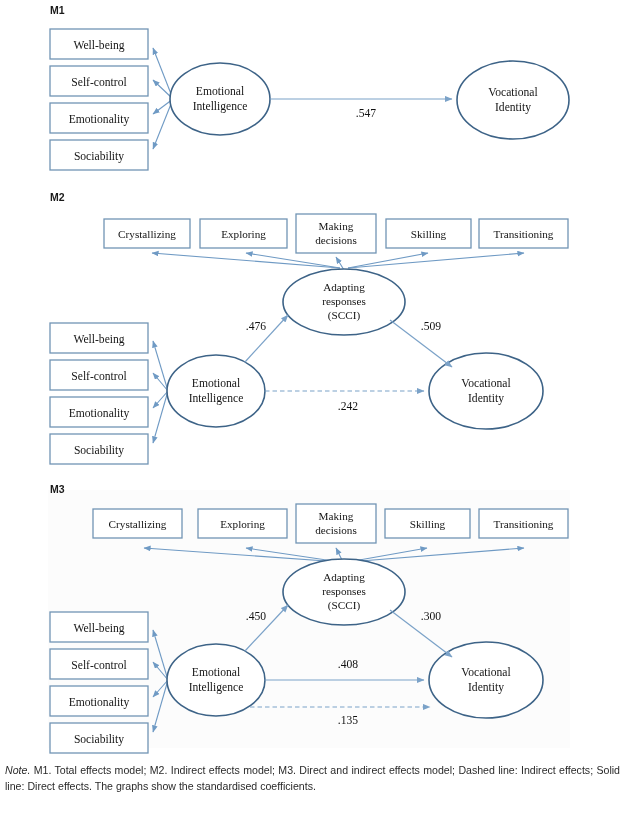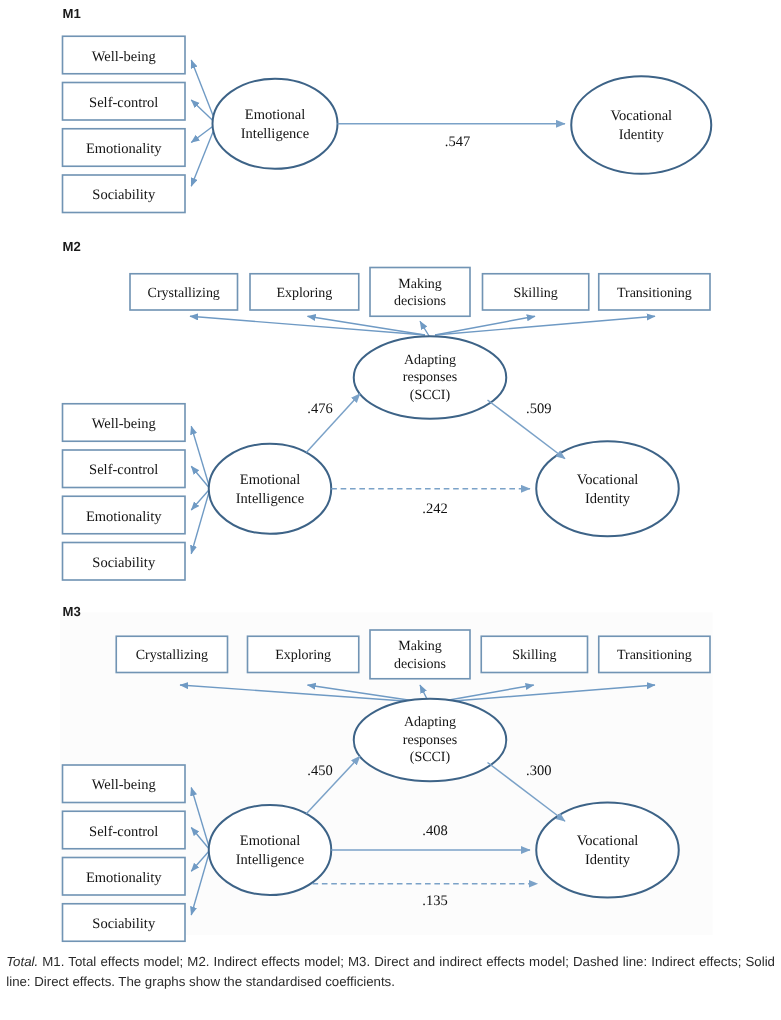--- a/index.html
+++ b/index.html
@@ -235,14 +235,14 @@
 
     <path class="path-line-solid" d="M265,680 L424,680" marker-end="url(#arrow2)"></path>
     <text class="coef-text" x="348" y="668">.408</text>
 
     <path class="path-line-dashed" d="M250,707 L430,707" marker-end="url(#arrow2)"></path>
     <text class="coef-text" x="348" y="724">.135</text>
   </g>
 </svg>
 
 <div class="note-block">
-  <span class="note-italic">Total.</span><span> M1. Total effects model; M2. Indirect effects model; M3. Direct and indirect effects model; Dashed line: Indirect effects; Solid line: Direct effects. The graphs show the standardised coefficients.</span>
+  <span class="note-italic">Note.</span><span> M1. Total effects model; M2. Indirect effects model; M3. Direct and indirect effects model; Dashed line: Indirect effects; Solid line: Direct effects. The graphs show the standardised coefficients.</span>
 </div>
 
 </body></html>

